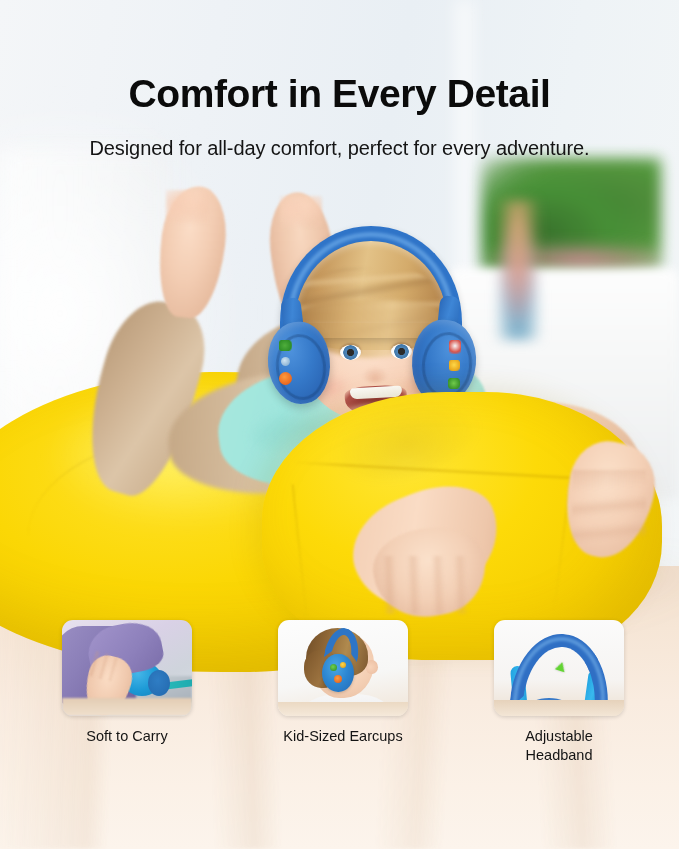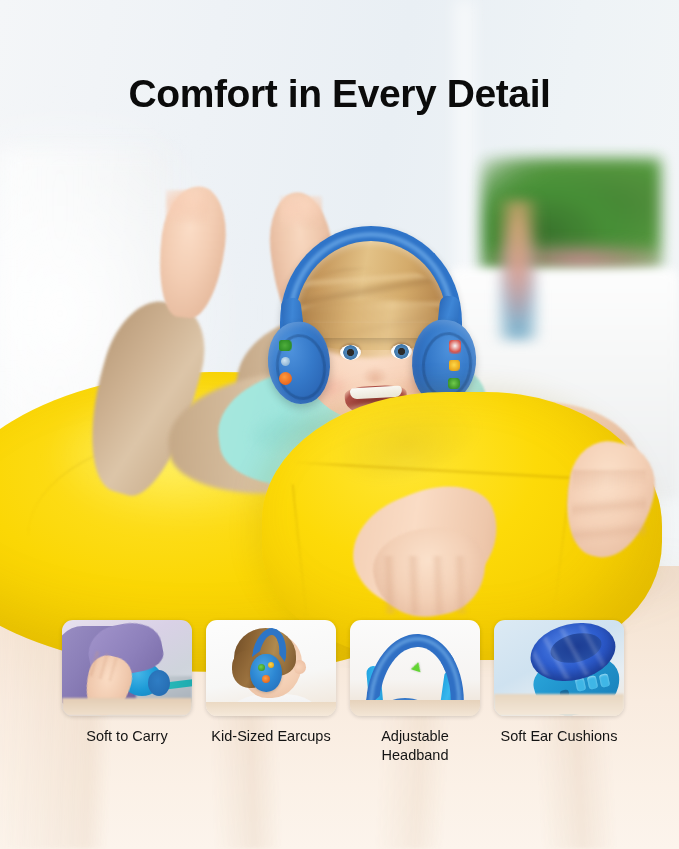--- a/index.html
+++ b/index.html
@@ -879,20 +879,21 @@
     <div class="beanbag-front-seam-c"></div>
 
     <div class="hand-right"></div>
     <div class="fingers-right"></div>
     <div class="arm-lower"></div>
     <div class="hand-lower"></div>
     <div class="fingers-lower"></div>
   </div>
 
   <div class="headline">Comfort in Every Detail</div>
+  <div class="subhead">Designed for all-day comfort, perfect for every adventure.</div>
 
   <div class="features">
 
     <div class="feature">
       <div class="thumb t1">
         <div class="bp-bag"></div>
         <div class="bp-dark"></div>
         <div class="bp-desk"></div>
         <div class="bp-teal"></div>
         <div class="bp-hp"></div>
@@ -928,29 +929,15 @@
         <div class="hb-ext-r"></div>
         <div class="hb-cup"></div>
         <div class="hb-arc"></div>
         <div class="hb-arc-light"></div>
         <div class="hb-arrow"></div>
         <div class="hb-floor"></div>
       </div>
       <div class="feature-label">Adjustable Headband</div>
     </div>
 
-    <div class="feature">
-      <div class="thumb t4">
-        <div class="c-body"></div>
-        <div class="c-btn1"></div>
-        <div class="c-btn2"></div>
-        <div class="c-btn3"></div>
-        <div class="c-port"></div>
-        <div class="c-cushion"></div>
-        <div class="c-hole"></div>
-        <div class="c-ribs"></div>
-        <div class="c-floor"></div>
-      </div>
-      <div class="feature-label">Soft Ear Cushions</div>
-    </div>
 
   </div>
 </div>
 
 </body></html>

